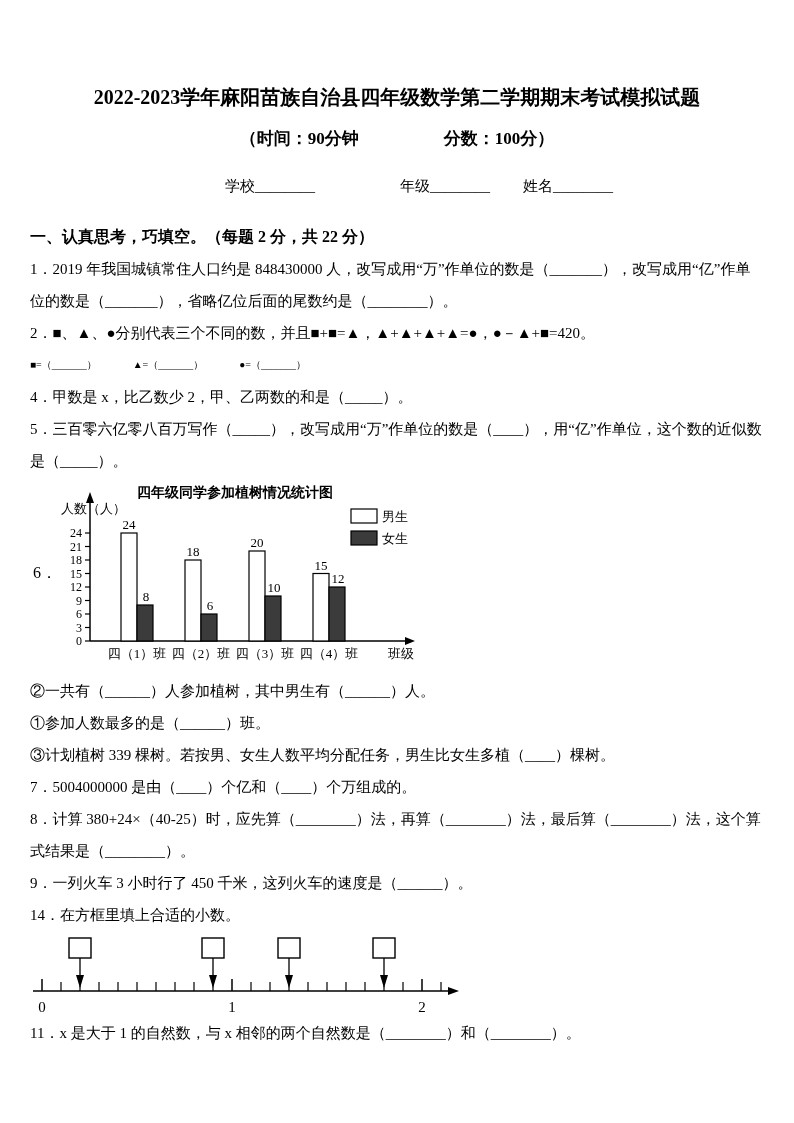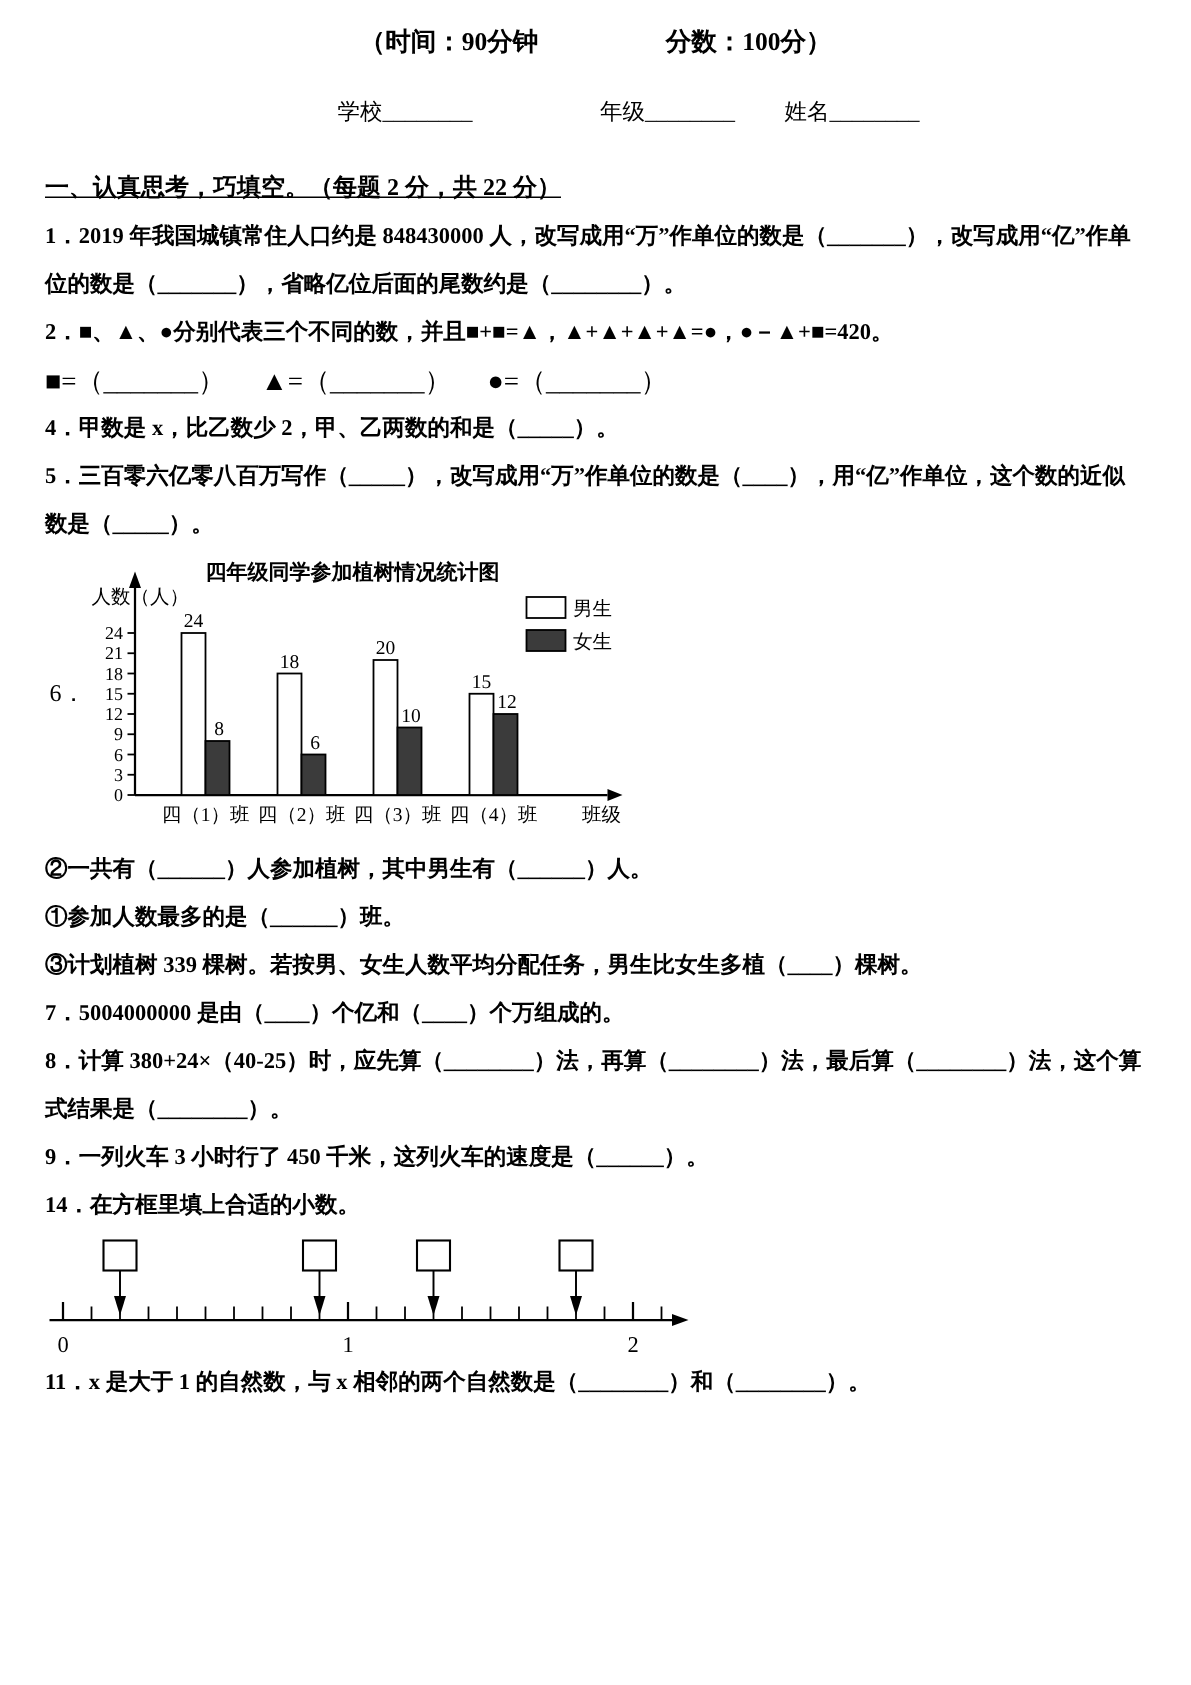--- a/index.html
+++ b/index.html
@@ -17,33 +17,34 @@
   .meta-row {
     margin-top: 16px; display: flex; justify-content: center; gap: 85px;
     font-size: 17px; font-weight: bold; line-height: 23px;
   }
   .fields-row {
     margin-top: 26px; display: flex; justify-content: center;
     font-size: 15px; line-height: 21px;
   }
   .fields-row .f1 { margin-right: 85px; margin-left: 44px; }
   .fields-row .f2 { margin-right: 33px; text-align: right; }
-  .section-heading { margin-top: 24px; font-size: 16px; font-weight: bold; line-height: 32px; text-decoration: underline; }
-  .q { margin: 0; font-size: 15px; line-height: 32px; font-weight: bold; }
-  .blanks-row { display: flex; gap: 24px; font-size: 18px; line-height: 32px; }
+  .section-heading { margin-top: 24px; font-size: 16px; font-weight: bold; line-height: 32px; }
+  .q { margin: 0; font-size: 15px; line-height: 32px; }
+  .blanks-row { display: flex; gap: 36px; font-size: 10px; line-height: 32px; }
   .chart-wrap { position: relative; margin: 6px 0 0 25px; width: 400px; height: 192px; }
   .qnum { position: absolute; left: -22px; top: 80px; font-size: 16px; }
   svg text { font-family: "Liberation Serif", "DejaVu Serif", serif; }
   .nl-wrap { margin-top: 4px; width: 450px; height: 82px; }
 </style>
 </head>
 <body>
 
 <div class="page">
 
+  <h1 class="exam-title">2022-2023学年麻阳苗族自治县四年级数学第二学期期末考试模拟试题</h1>
 
   <div class="meta-row">
     <span>（时间：90分钟</span>
     <span>分数：100分）</span>
   </div>
 
   <div class="fields-row">
     <span class="f1">学校________</span>
     <span class="f2">年级________</span>
     <span class="f3">姓名________</span>

